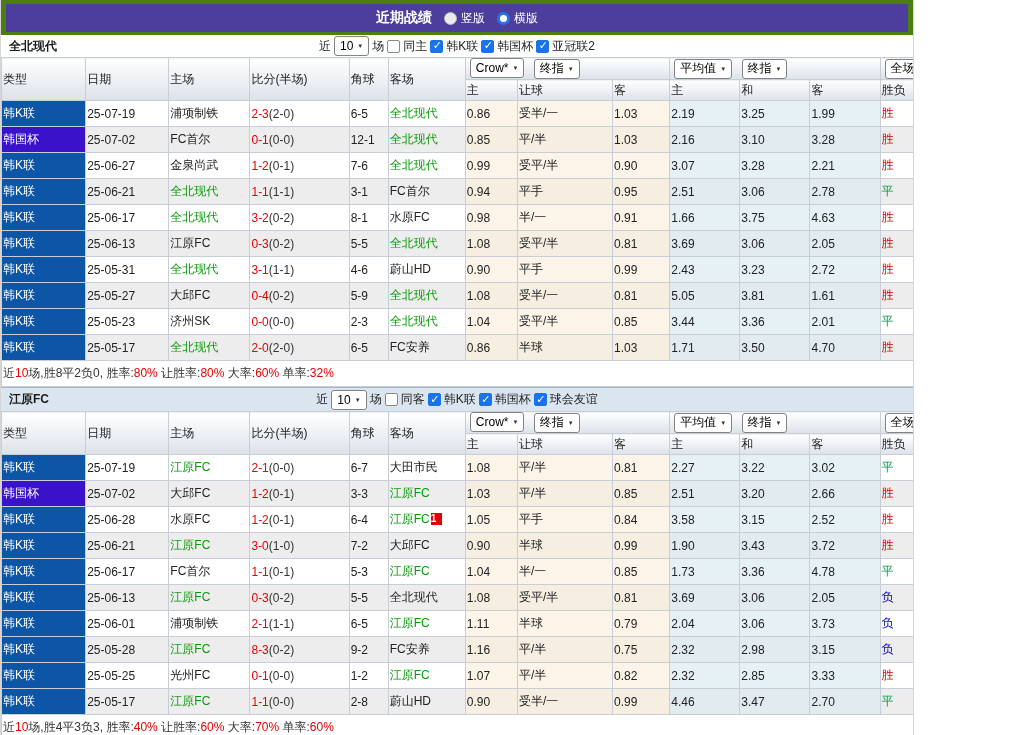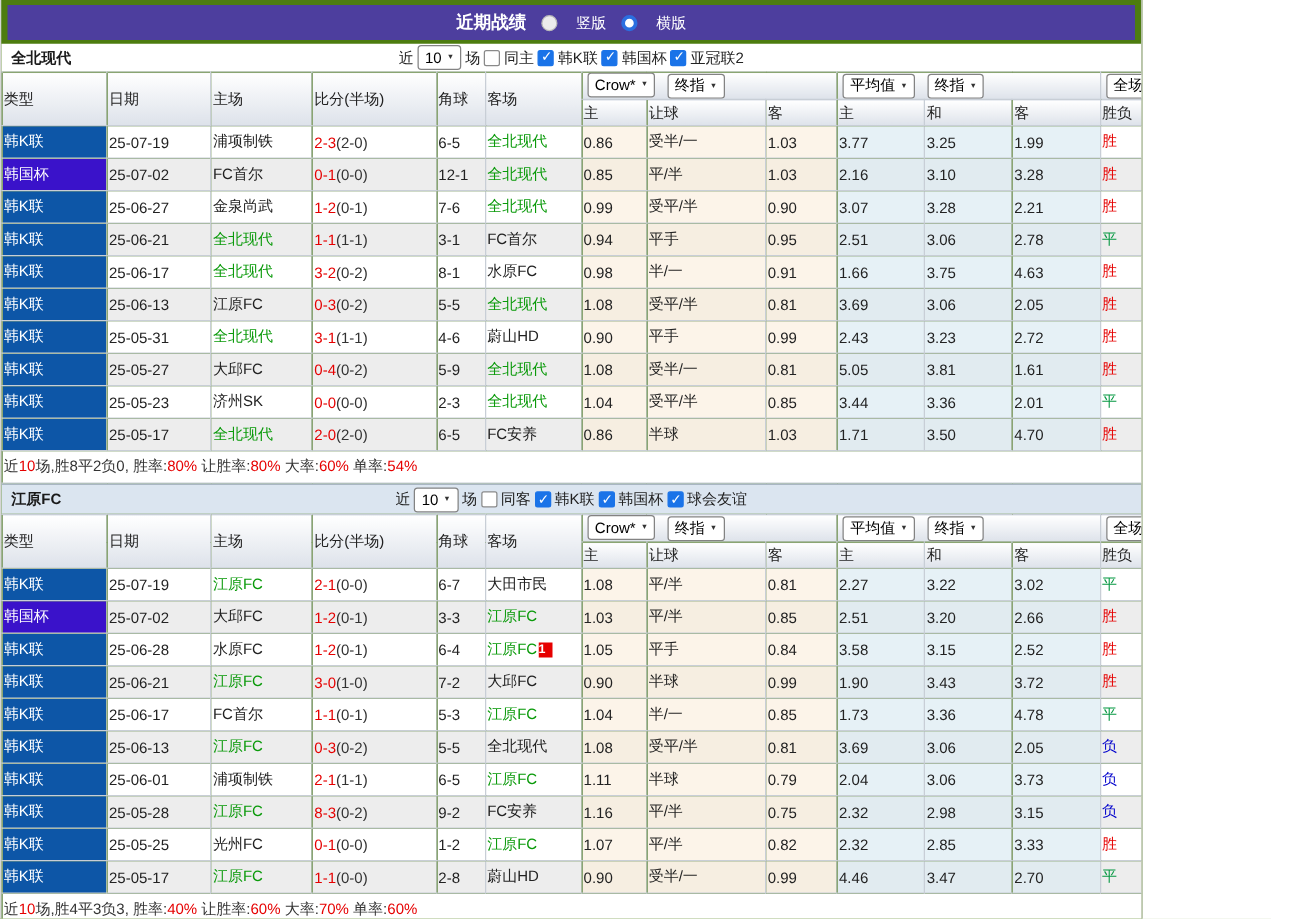--- a/index.html
+++ b/index.html
@@ -3,21 +3,21 @@
 <meta charset="utf-8">
 <style>
   html,body{margin:0;padding:0;background:#fff;}
   .page{width:914px;height:735px;box-sizing:border-box;margin:0;
         font-family:"Liberation Sans","DejaVu Sans",sans-serif;font-size:12px;color:#222;
         border-left:1px solid #d6d6d6;border-right:1px solid #d6d6d6;overflow:hidden;background:#4d7c0f;}
   
   .bar{margin:4px 5px 3px 5px;height:28px;background:#4d3e9e;color:#fff;
        display:flex;align-items:center;justify-content:center;gap:12px;}
   .bar-title{font-size:14px;font-weight:bold;}
-  .bar label{display:inline-flex;align-items:center;gap:15px;font-size:12px;cursor:pointer;}
+  .bar label{display:inline-flex;align-items:center;gap:4px;font-size:12px;cursor:pointer;}
   .radio{display:inline-block;width:13px;height:13px;border-radius:50%;box-sizing:border-box;}
   .radio.off{background:#ececec;border:1px solid #b9b9b9;}
   .radio.on{background:#fff;border:3px solid #2b6fe0;}
   
   .filterbar{height:22px;display:flex;align-items:center;position:relative;background:#fff;}
   .filterbar.alt{background:#dbe5f0;border-top:1px solid #a9b6c3;height:23px;}
   .sec-title{position:absolute;left:8px;font-weight:bold;color:#1a1a1a;}
   .filters{margin:0 auto;display:flex;align-items:center;gap:3px;}
   .cb{display:inline-block;width:13px;height:13px;box-sizing:border-box;border:1px solid #8a8a8a;
       background:#fff;border-radius:2px;position:relative;vertical-align:middle;}
@@ -155,21 +155,21 @@
         <tr class="odd">
           <td class="type lg">韩K联</td>
           <td class="">25-07-19</td>
           <td class="team">浦项制铁</td>
           <td class="score"><span class="sc">2-3</span><span class="hf">(2-0)</span></td>
           <td class="">6-5</td>
           <td class="team g">全北现代</td>
           <td class="od">0.86</td>
           <td class="od">受半/一</td>
           <td class="od">1.03</td>
-          <td class="av">3.77</td>
+          <td class="av">2.19</td>
           <td class="av">3.25</td>
           <td class="av">1.99</td>
           <td class="c-r">胜</td>
           <td class="c-r">赢</td>
           <td class="c-r">大</td>
         </tr>
         <tr class="even">
           <td class="type cup">韩国杯</td>
           <td class="">25-07-02</td>
           <td class="team">FC首尔</td>
@@ -318,21 +318,21 @@
           <td class="av">1.71</td>
           <td class="av">3.50</td>
           <td class="av">4.70</td>
           <td class="c-r">胜</td>
           <td class="c-r">赢</td>
           <td class="c-b">小</td>
         </tr>
       </tbody>
     <tfoot>
       <tr>
-          <td colspan="15" class="summary-row"><span class="c-d">近</span><span class="c-r">10</span><span class="c-d">场,胜8平2负0, 胜率:</span><span class="c-r">80%</span><span class="c-d"> 让胜率:</span><span class="c-r">80%</span><span class="c-d"> 大率:</span><span class="c-r">60%</span><span class="c-d"> 单率:</span><span class="c-r">54%</span></td>
+          <td colspan="15" class="summary-row"><span class="c-d">近</span><span class="c-r">10</span><span class="c-d">场,胜8平2负0, 胜率:</span><span class="c-r">80%</span><span class="c-d"> 让胜率:</span><span class="c-r">80%</span><span class="c-d"> 大率:</span><span class="c-r">60%</span><span class="c-d"> 单率:</span><span class="c-r">32%</span></td>
         </tr>
     </tfoot>
   </table>
 
   <div class="filterbar alt">
     <span class="sec-title">江原FC</span>
     <div class="filters">
       <span>近</span>
       <span class="sel">
           <span>10</span>

